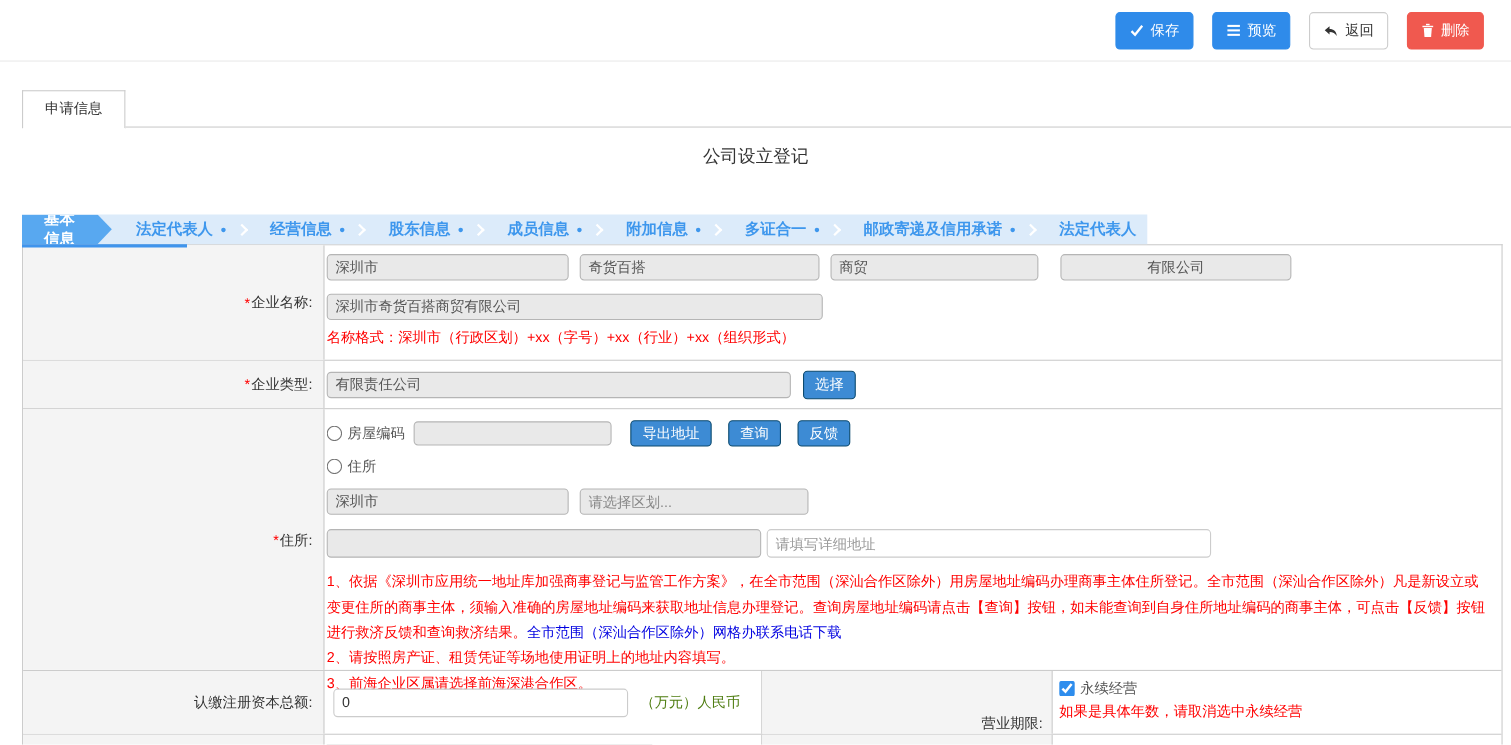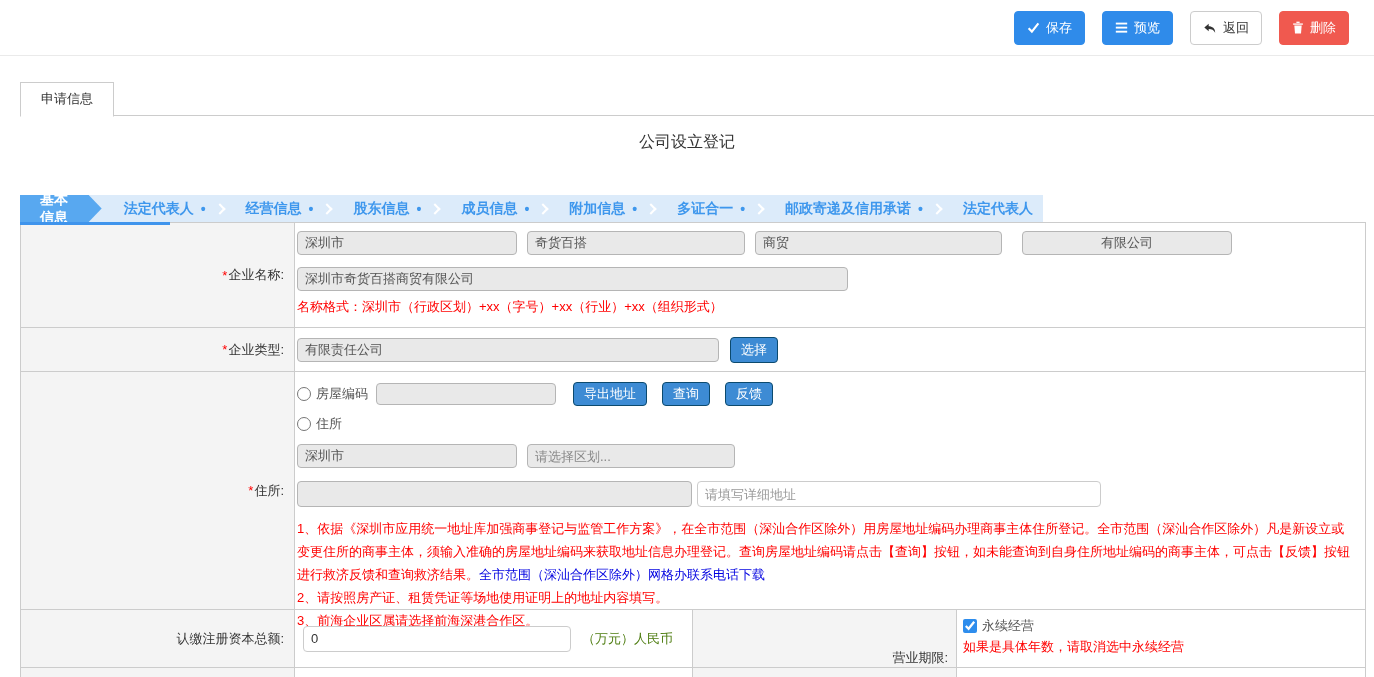--- a/index.html
+++ b/index.html
@@ -163,25 +163,25 @@
 
     <div class="frow" style="height:105px;">
       <div class="cell-label">
         <span class="req">*</span>
         <span>企业名称:</span>
       </div>
       <div class="cell-content">
         <div class="hline gap10">
           <input class="inp" style="width: 220px;" value="深圳市">
           <input class="inp" style="width: 218px;" value="奇货百搭">
-          <input class="inp" style="width: 247px;" value="商贸">
+          <input class="inp" style="width: 189px;" value="商贸">
           <input class="inp" style="width: 210px; margin-left: 20px; text-align: center;" value="有限公司">
         </div>
         <div class="hline" style="margin-top:12px;">
-          <input class="inp" style="width: 551px;" value="深圳市奇货百搭商贸有限公司">
+          <input class="inp" style="width: 451px;" value="深圳市奇货百搭商贸有限公司">
         </div>
         <div class="note-red" style="margin-top:7px;">名称格式：深圳市（行政区划）+xx（字号）+xx（行业）+xx（组织形式）</div>
       </div>
     </div>
 
     <div class="frow" style="height:44px;">
       <div class="cell-label">
         <span class="req">*</span>
         <span>企业类型:</span>
       </div>

